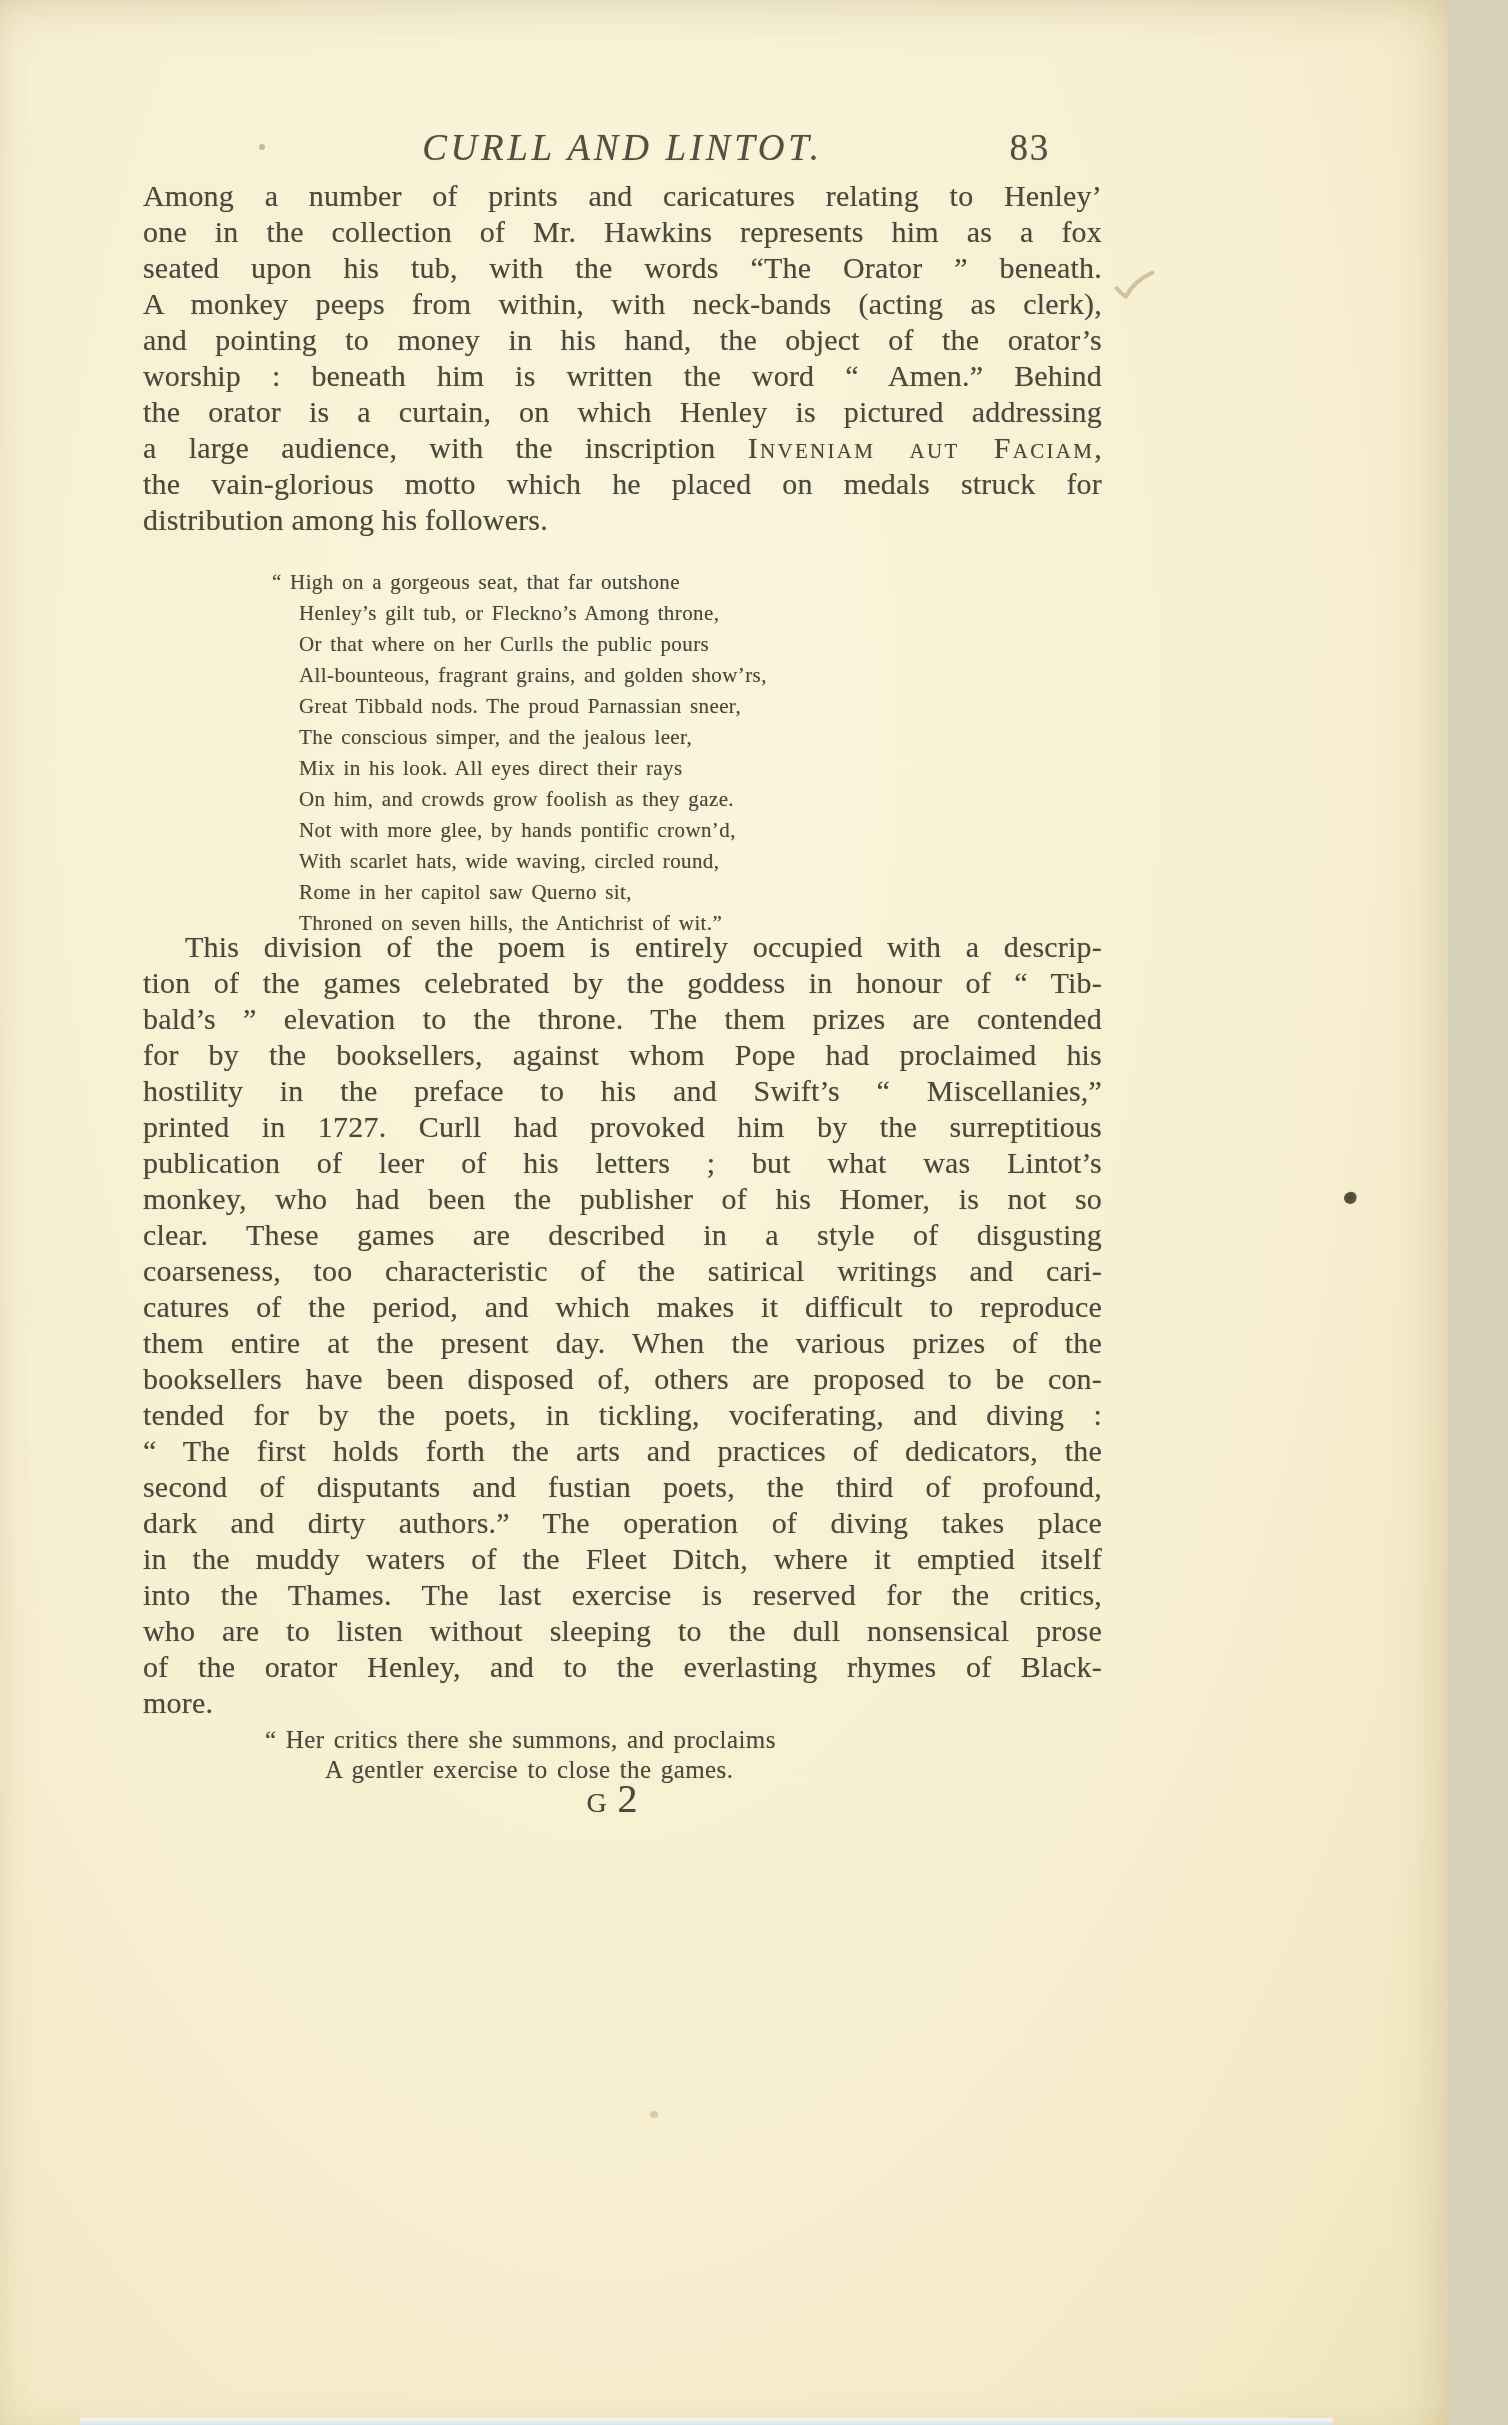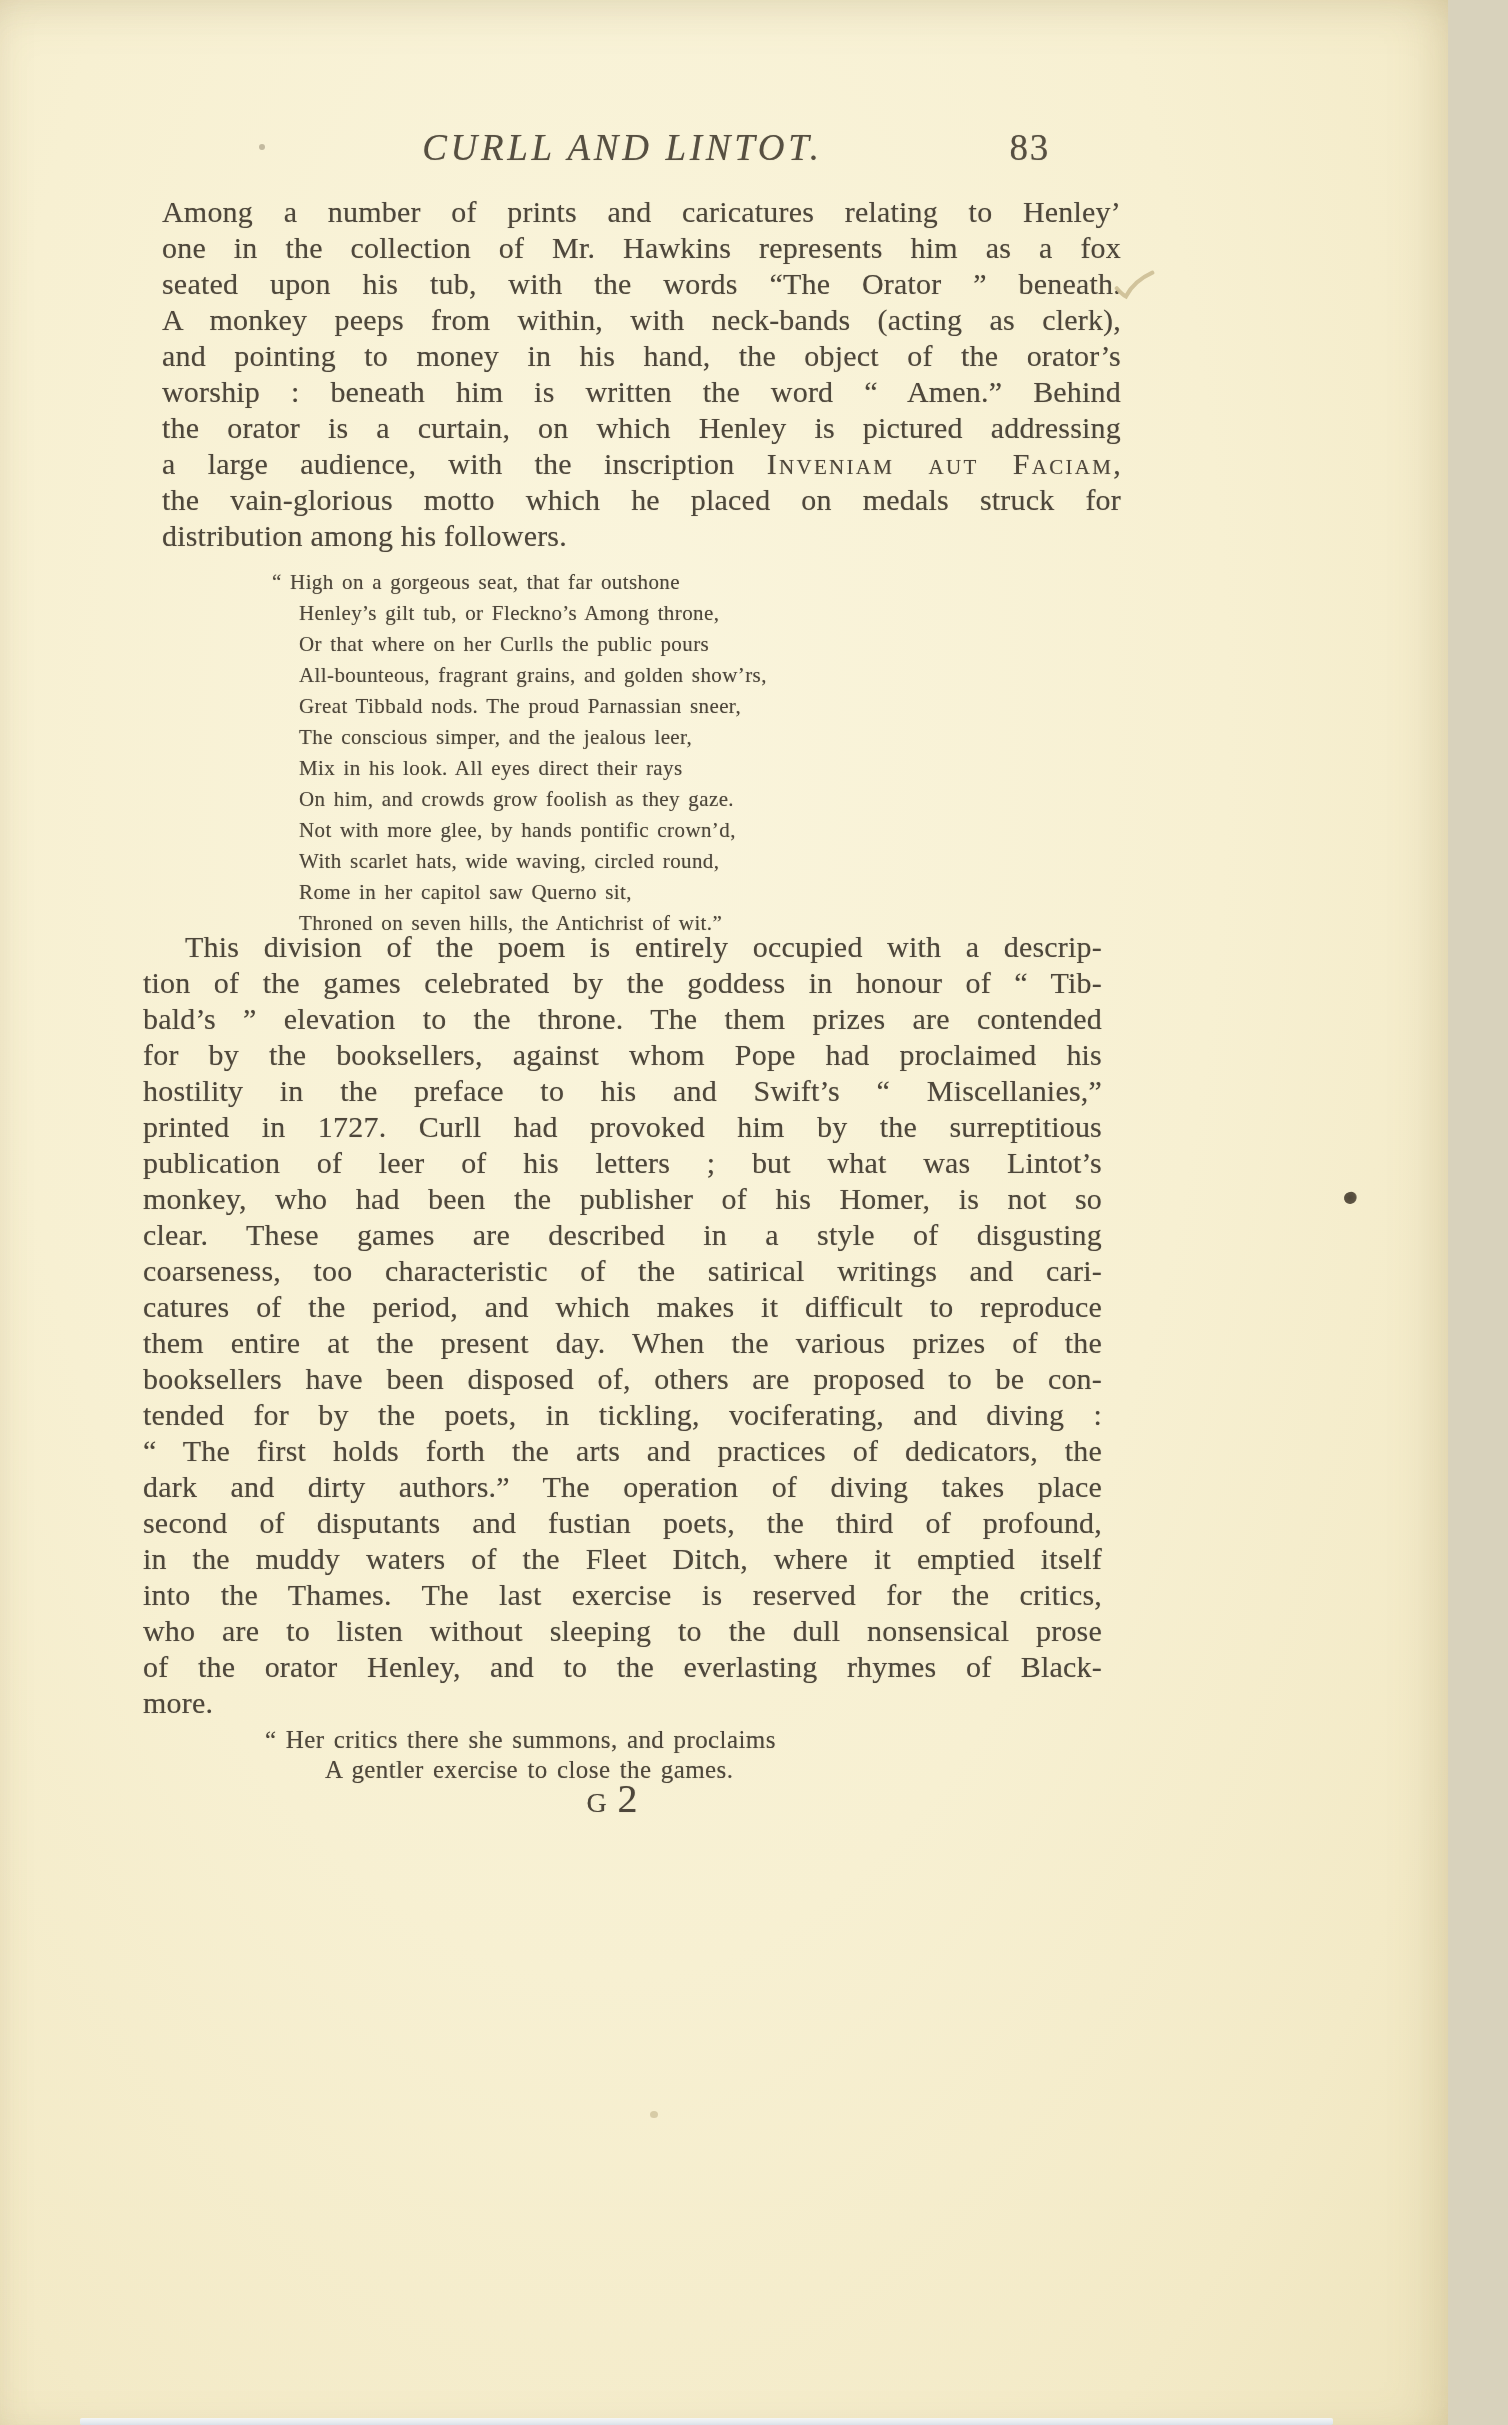--- a/index.html
+++ b/index.html
@@ -44,21 +44,21 @@
     letter-spacing: 1.8px;
     color: #564f41;
   }
   .para {
     position: absolute;
     left: 143px;
     width: 959px;
     font-size: 30px;
     letter-spacing: 0.2px;
   }
-  .para1 { top: 194px; line-height: 36px; margin-left: 19px; }
+  .para1 { top: 178px; line-height: 36px; }
   .para2 { top: 929px; line-height: 36px; }
   .bline {
     text-align: justify;
     text-align-last: justify;
     text-justify: inter-word;
     white-space: normal;
   }
   .para .bline:last-child { text-align-last: left; }
   .para2 .bline:first-child { text-indent: 42px; }
   .sc {
@@ -194,22 +194,22 @@
       <div class="bline">printed in 1727.  Curll had provoked him by the surreptitious</div>
       <div class="bline">publication of leer of his letters ; but what was Lintot’s</div>
       <div class="bline">monkey, who had been the publisher of his Homer, is not so</div>
       <div class="bline">clear.  These games are described in a style of disgusting</div>
       <div class="bline">coarseness, too characteristic of the satirical writings and cari-</div>
       <div class="bline">catures of the period, and which makes it difficult to reproduce</div>
       <div class="bline">them entire at the present day.  When the various prizes of the</div>
       <div class="bline">booksellers have been disposed of, others are proposed to be con-</div>
       <div class="bline">tended for by the poets, in tickling, vociferating, and diving :</div>
       <div class="bline">“ The first holds forth the arts and practices of dedicators, the</div>
+      <div class="bline">second of disputants and fustian poets, the third of profound,</div>
       <div class="bline">dark and dirty authors.”  The operation of diving takes place</div>
-      <div class="bline">second of disputants and fustian poets, the third of profound,</div>
       <div class="bline">in the muddy waters of the Fleet Ditch, where it emptied itself</div>
       <div class="bline">into the Thames.  The last exercise is reserved for the critics,</div>
       <div class="bline">who are to listen without sleeping to the dull nonsensical prose</div>
       <div class="bline">of the orator Henley, and to the everlasting rhymes of Black-</div>
       <div class="bline">more.</div>
     </div>
 
   <div class="verse verse2">
       <div class="vline">“ Her critics there she summons, and proclaims</div>
       <div class="vline">A gentler exercise to close the games.</div>

